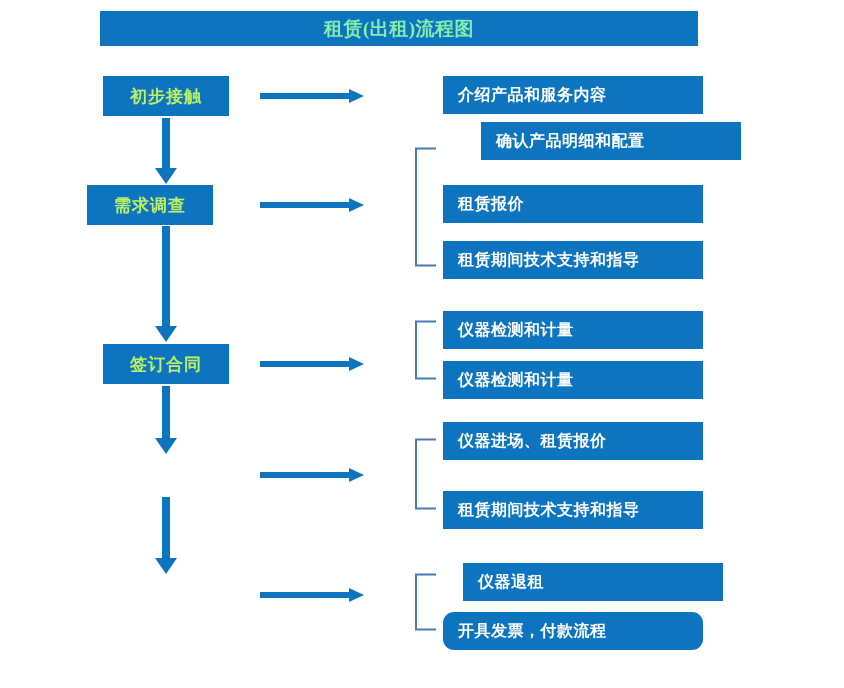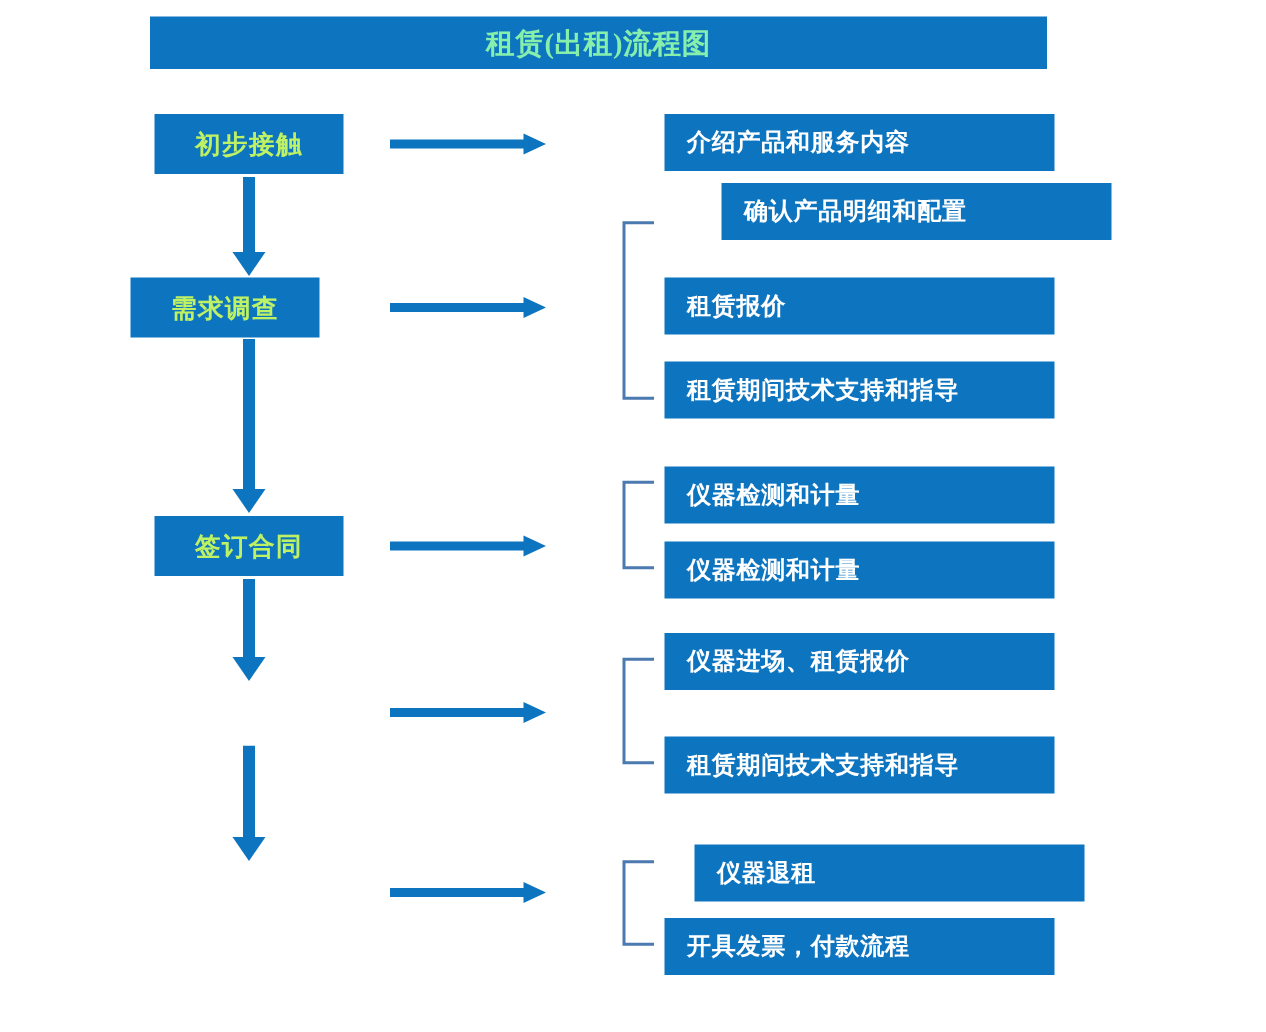--- a/index.html
+++ b/index.html
@@ -224,17 +224,17 @@
   </div>
 
   <div class="detail-box" style="top:491px;">
     <span>租赁期间技术支持和指导</span>
   </div>
 
   <div class="detail-box" style="top:563px;margin-left:20px;">
     <span>仪器退租</span>
   </div>
 
-  <div class="detail-box" style="top:612px;">
+  <div class="detail-box" style="top:612px;border-radius:11px;">
     <span>开具发票，付款流程</span>
   </div>
 
 </div>
 
 </body></html>

